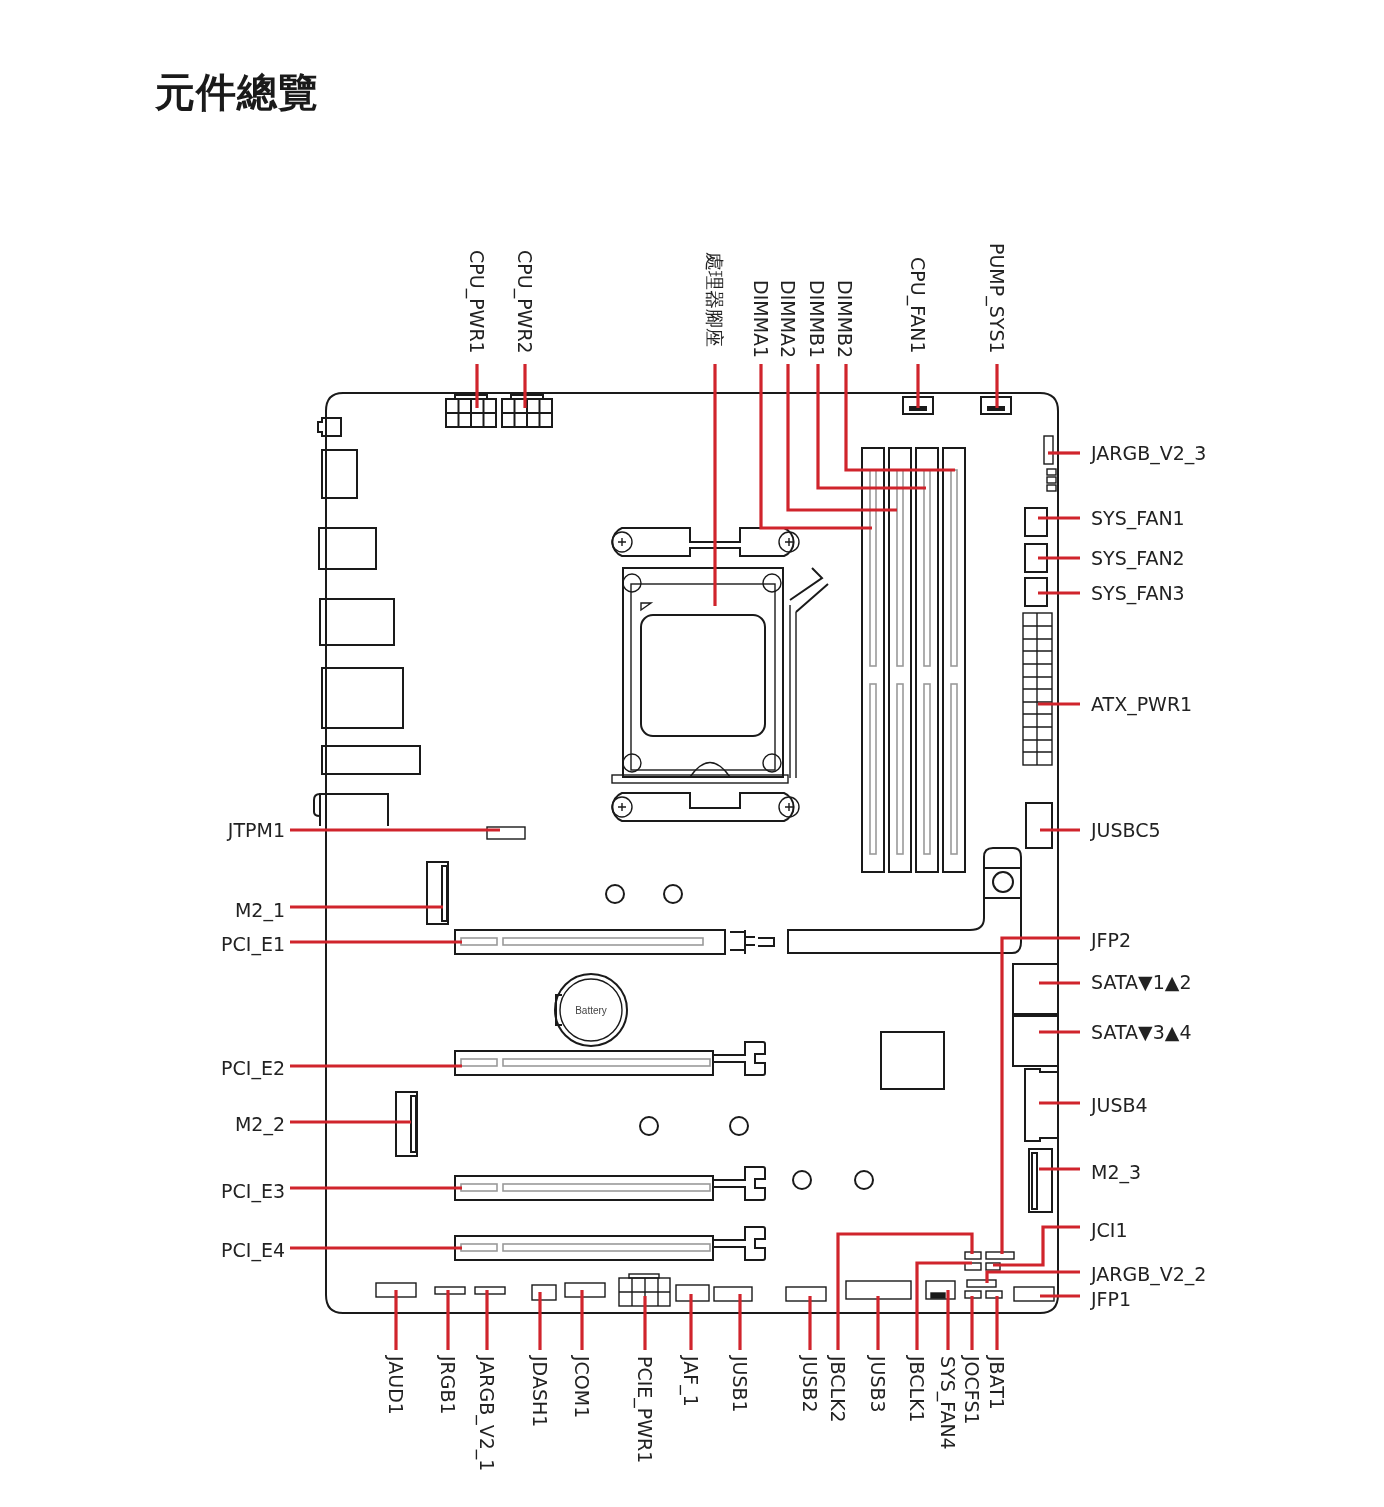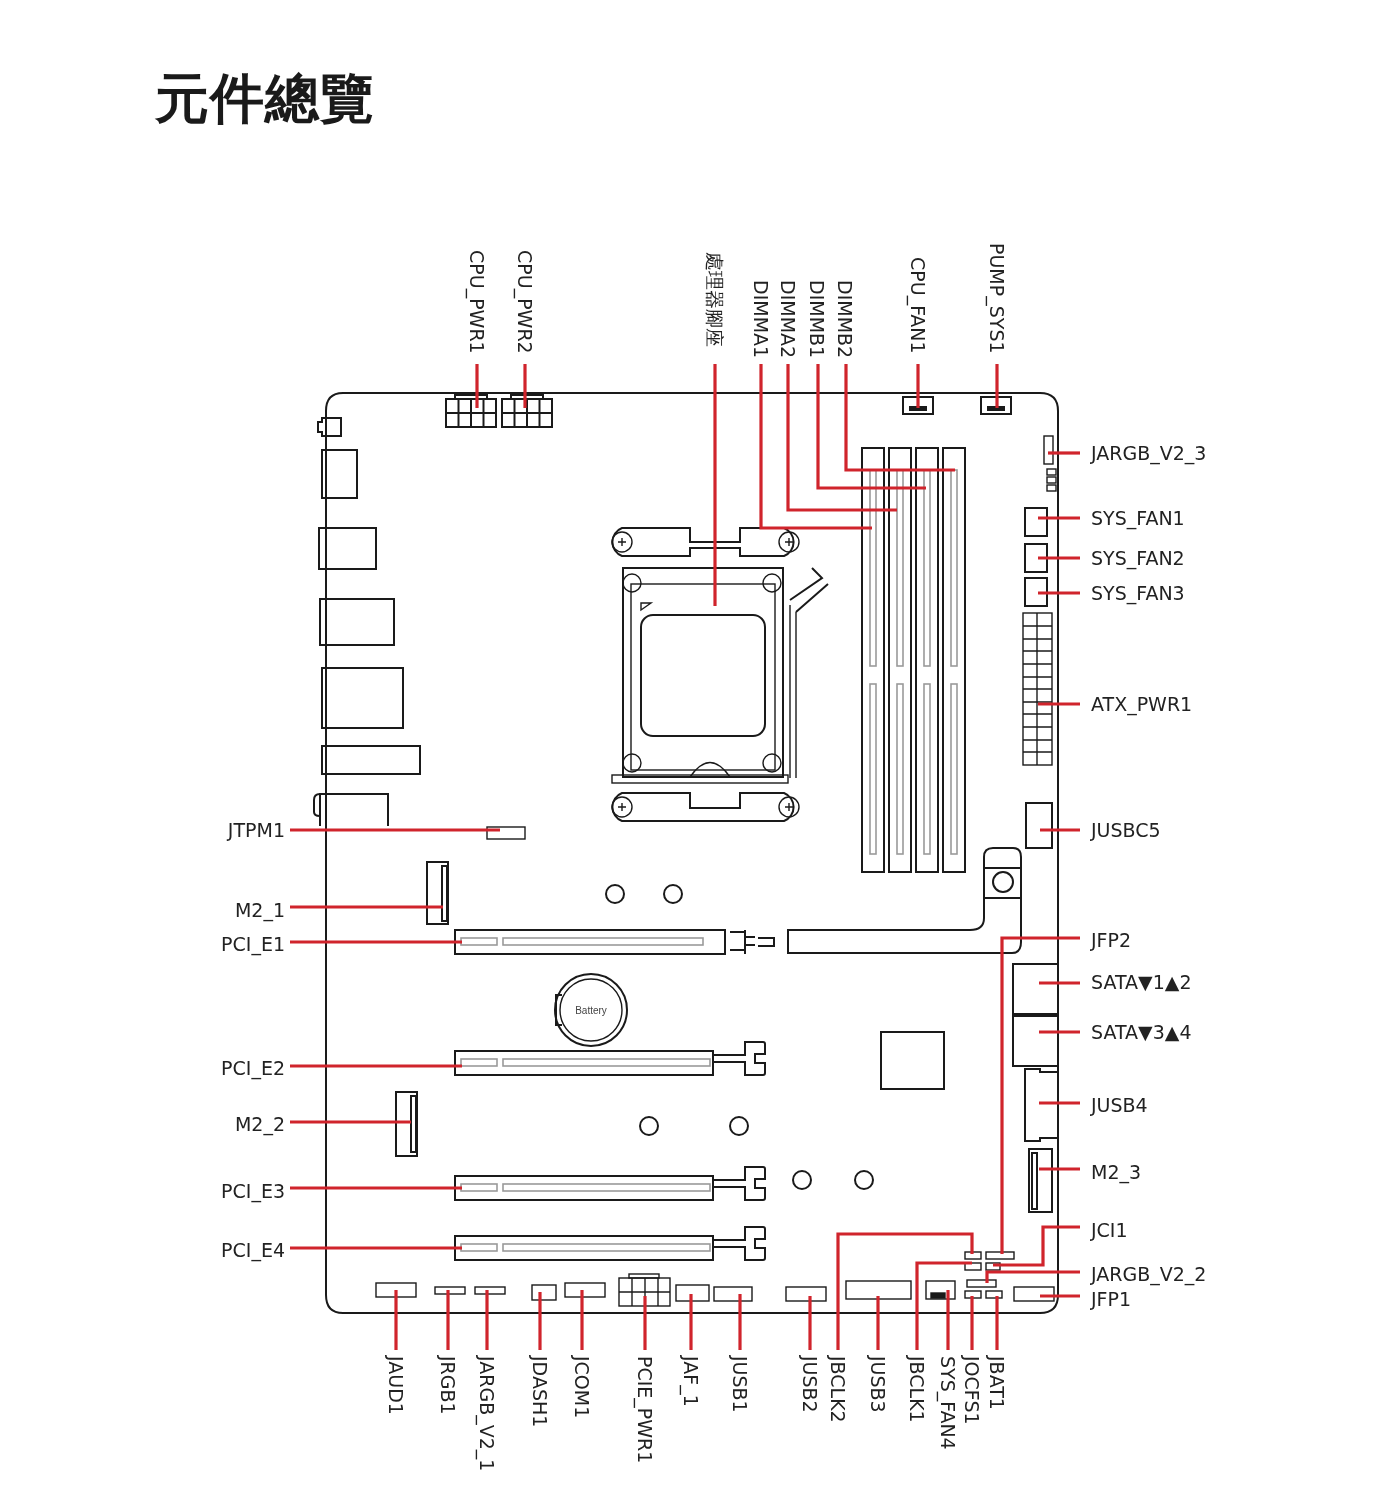--- a/index.html
+++ b/index.html
@@ -1,18 +1,18 @@
 <!DOCTYPE html>
 <html><head>
 <meta charset="utf-8">
 <style>
   html, body { margin: 0; padding: 0; background: #ffffff; }
   body { width: 1384px; height: 1507px; position: relative; overflow: hidden;
          font-family: "DejaVu Sans", sans-serif; }
-  #page-title { position: absolute; left: 155px; top: 72px; font-size: 54px; font-weight: bold;
+  #page-title { position: absolute; left: 155px; top: 72px; font-size: 40px; font-weight: bold;
                 color: #1a1a1a; letter-spacing: 1px; margin: 0; line-height: 1; }
   #diagram { position: absolute; left: 0; top: 0; }
   .lbl { font-family: "DejaVu Sans", sans-serif; font-size: 19px; fill: #222; }
   .ol { fill: none; stroke: #1a1a1a; stroke-width: 2; }
   .olt { fill: none; stroke: #1a1a1a; stroke-width: 1.4; }
   .gry { fill: none; stroke: #9a9a9a; stroke-width: 1.6; }
   .red { fill: none; stroke: #d0242c; stroke-width: 3.2; }
 </style>
 </head>
 <body>

